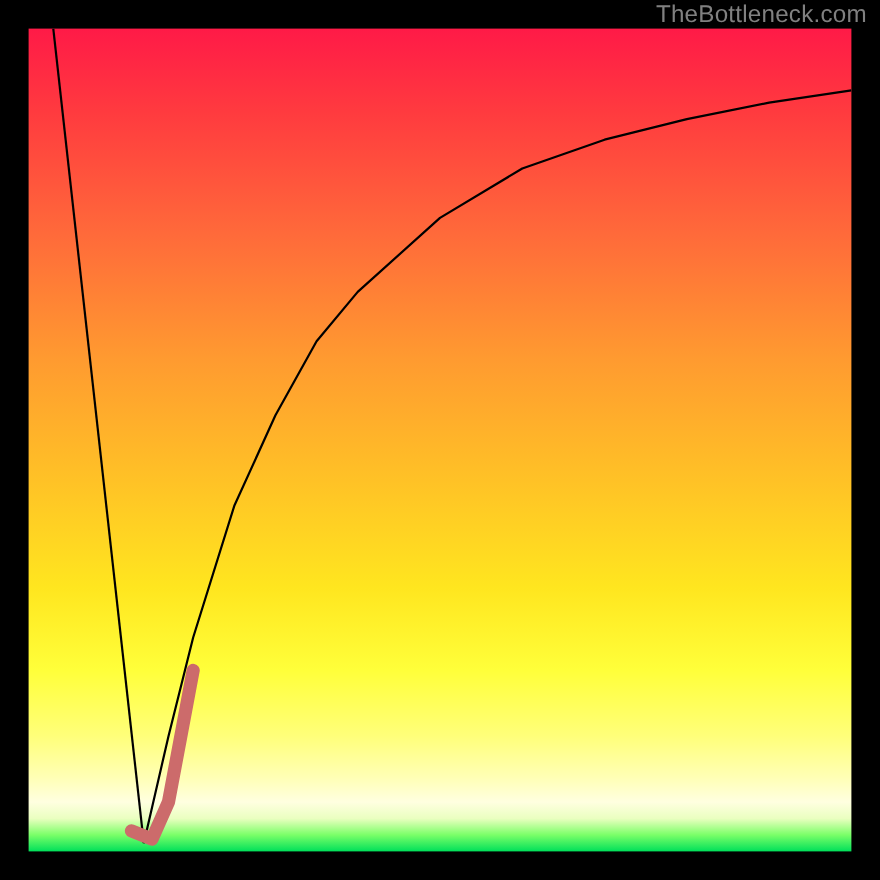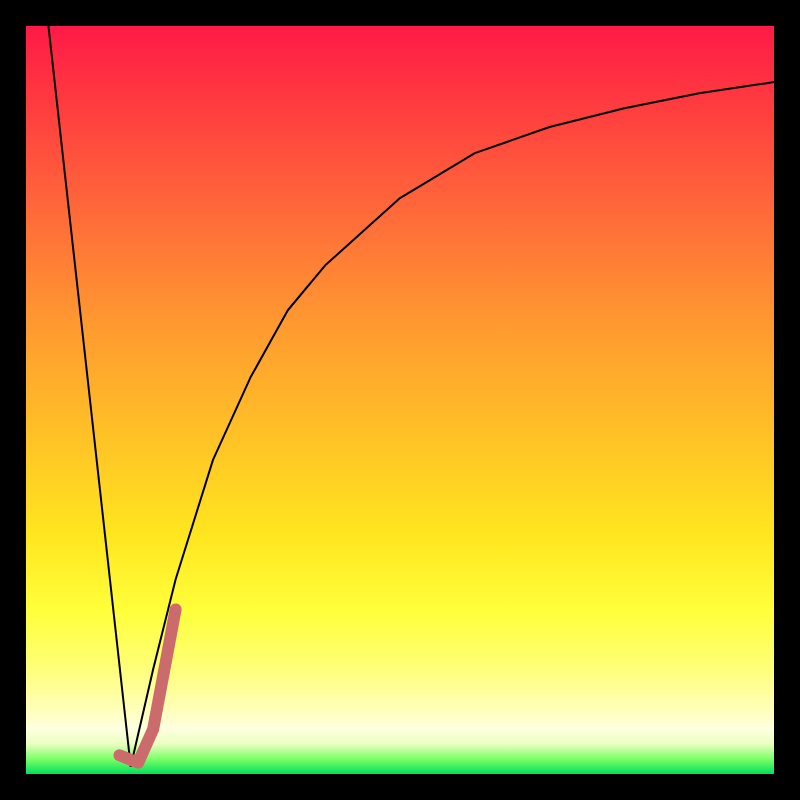--- a/index.html
+++ b/index.html
@@ -57,13 +57,14 @@
 <body>
 
 <div class="frame">
   <div class="plot-area" id="plot" style="left: 26px; top: 26px; width: 748px; height: 748px;">
     <svg id="svg" class="curve" viewBox="0 0 748 748" preserveAspectRatio="none">
         <path d="M22.44 0.00 L104.72 740.52" fill="none" stroke="#000000" stroke-width="2" stroke-linejoin="round"></path>
         <path d="M104.72 740.52 L127.16 643.28 L149.60 553.52 L187.00 433.84 L224.40 351.56 L261.80 284.24 L299.20 239.36 L374.00 172.04 L448.80 127.16 L523.60 100.98 L598.40 82.28 L673.20 67.32 L748.00 56.10" fill="none" stroke="#000000" stroke-width="2" stroke-linejoin="round"></path>
         <path d="M93.50 729.30 L112.20 736.78 L127.16 703.12 L138.38 643.28 L149.60 583.44" fill="none" stroke="#cc6b6b" stroke-width="12" stroke-linejoin="round" stroke-linecap="round"></path>
       </svg>
   </div>
+  <div class="watermark">TheBottleneck.com</div>
 </div>
 
 </body></html>

